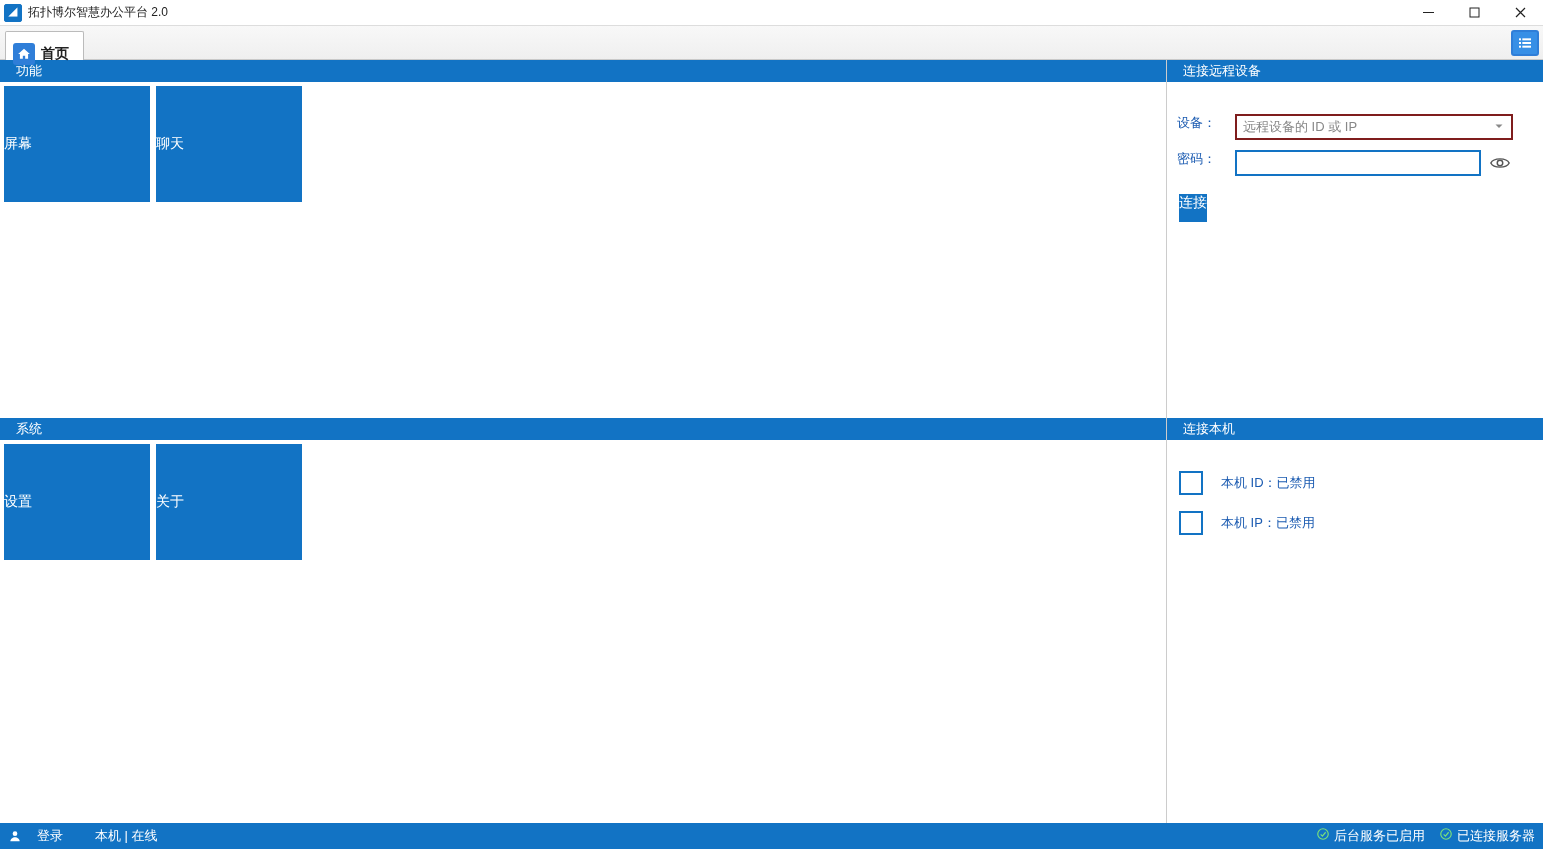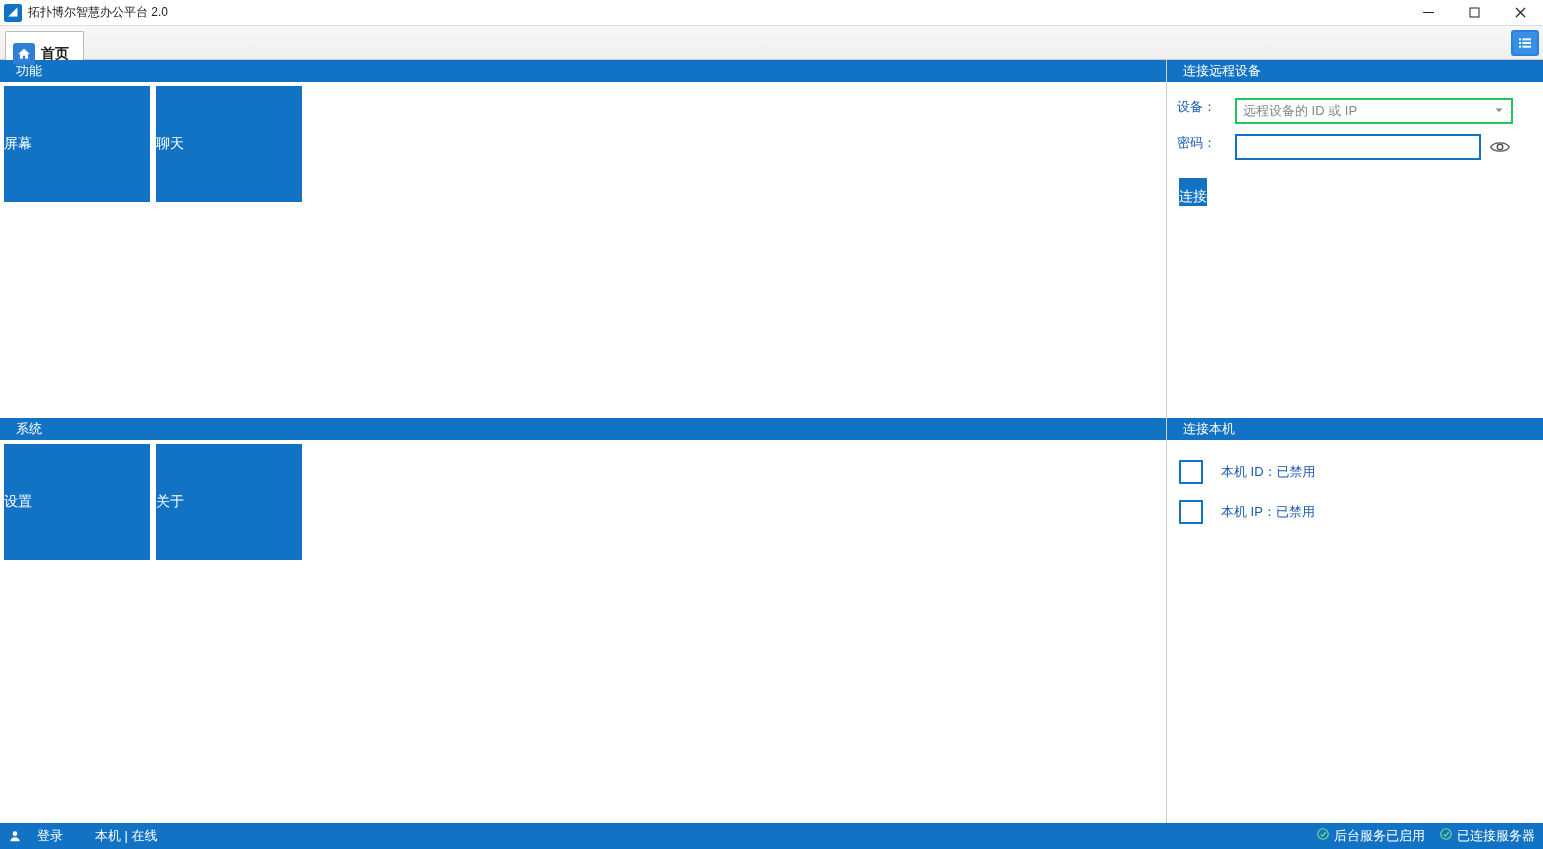--- a/index.html
+++ b/index.html
@@ -33,34 +33,34 @@
   .panel-header { background:#1273c4; color:#fff; font-size:13px; padding:3px 16px 4px; height:22px; display:flex; align-items:center;}
   .panel-body { flex:1; padding:4px 4px 4px 4px; background:#fff; }
 
   .tiles { display:flex; gap:6px; }
   .tile { width:146px; height:116px; background:#1273c4; color:#fff; display:flex; align-items:center; font-size:14px; cursor:pointer;}
 
   .left-top { flex: 0 0 358px; display:flex; flex-direction:column; }
   .left-bottom { flex:1; display:flex; flex-direction:column; }
 
   
-  .right-top { flex: 0 0 358px; display:flex; flex-direction:column;}
+  .right-top { flex: 0 0 358px; display:flex; flex-direction:column;gap:16px;}
   .right-bottom { flex:1; display:flex; flex-direction:column;}
 
   .form-row { display:flex; margin:10px 28px 0 8px; gap:18px;}
   .form-label { color:#1b5bb1; font-size:13px; width:40px; }
-  .combo { flex:1; height:26px; border:2px solid #22c55e; display:flex; align-items:center; padding:0 6px; color:#888; font-size:13px; position:relative;}
+  .combo { flex:1; height:26px; border:2px solid #7f1d1d; display:flex; align-items:center; padding:0 6px; color:#888; font-size:13px; position:relative;}
   .combo .chev { margin-left:auto; }
   .combo .chev svg { width:12px; height:12px; fill:#888;}
   .passrow { display:flex; align-items:center; gap:6px; flex:1;}
   .passinput { flex:1; height:26px; border:2px solid #1273c4; padding:0 6px; font-size:13px; outline:none;}
   .eye { width:26px; height:26px; display:flex; align-items:center; justify-content:center; color:#666; cursor:pointer;}
   .eye svg { width:22px; height:22px; fill:none; stroke:#555; stroke-width:1.6;}
 
-  .connect-btn { margin:18px 10px 0 10px; height:28px; background:#1273c4; color:#fff; border:none; font-size:14px; cursor:pointer; display:flex; align-items:flex-end; justify-content:center;}
+  .connect-btn { margin:18px 10px 0 10px; height:28px; background:#1273c4; color:#fff; border:none; font-size:14px; cursor:pointer; display:flex; align-items:flex-start; justify-content:center;}
 
   .local-row { display:flex; align-items:center; gap:18px; padding:8px 8px 8px 8px;}
   .chk { width:24px; height:24px; border:2px solid #1273c4; background:#fff; cursor:pointer;}
   .local-label { color:#1b5bb1; font-size:13px;}
 
   
   .statusbar { height:26px; background:#1273c4; color:#fff; display:flex; align-items:center; font-size:13px; padding:0 8px;}
   .statusbar .sb-left { display:flex; align-items:center; gap:15px;}
   .statusbar .person { width:14px; height:14px; }
   .statusbar .person svg { width:14px; height:14px; fill:#fff;}
@@ -175,21 +175,21 @@
             </div>
           </div>
         </div>
         <button class="connect-btn">
           <span>连接</span>
         </button>
       </div>
     </div>
     <div class="panel right-bottom">
       <div class="panel-header">连接本机</div>
-      <div class="panel-body" style="padding:12px 4px;">
+      <div class="panel-body" style="padding:23px 4px;">
         <div class="local-row">
           <div class="chk"></div>
           <span class="local-label">本机 ID：已禁用</span>
         </div>
         <div class="local-row">
           <div class="chk"></div>
           <span class="local-label">本机 IP：已禁用</span>
         </div>
       </div>
     </div>

